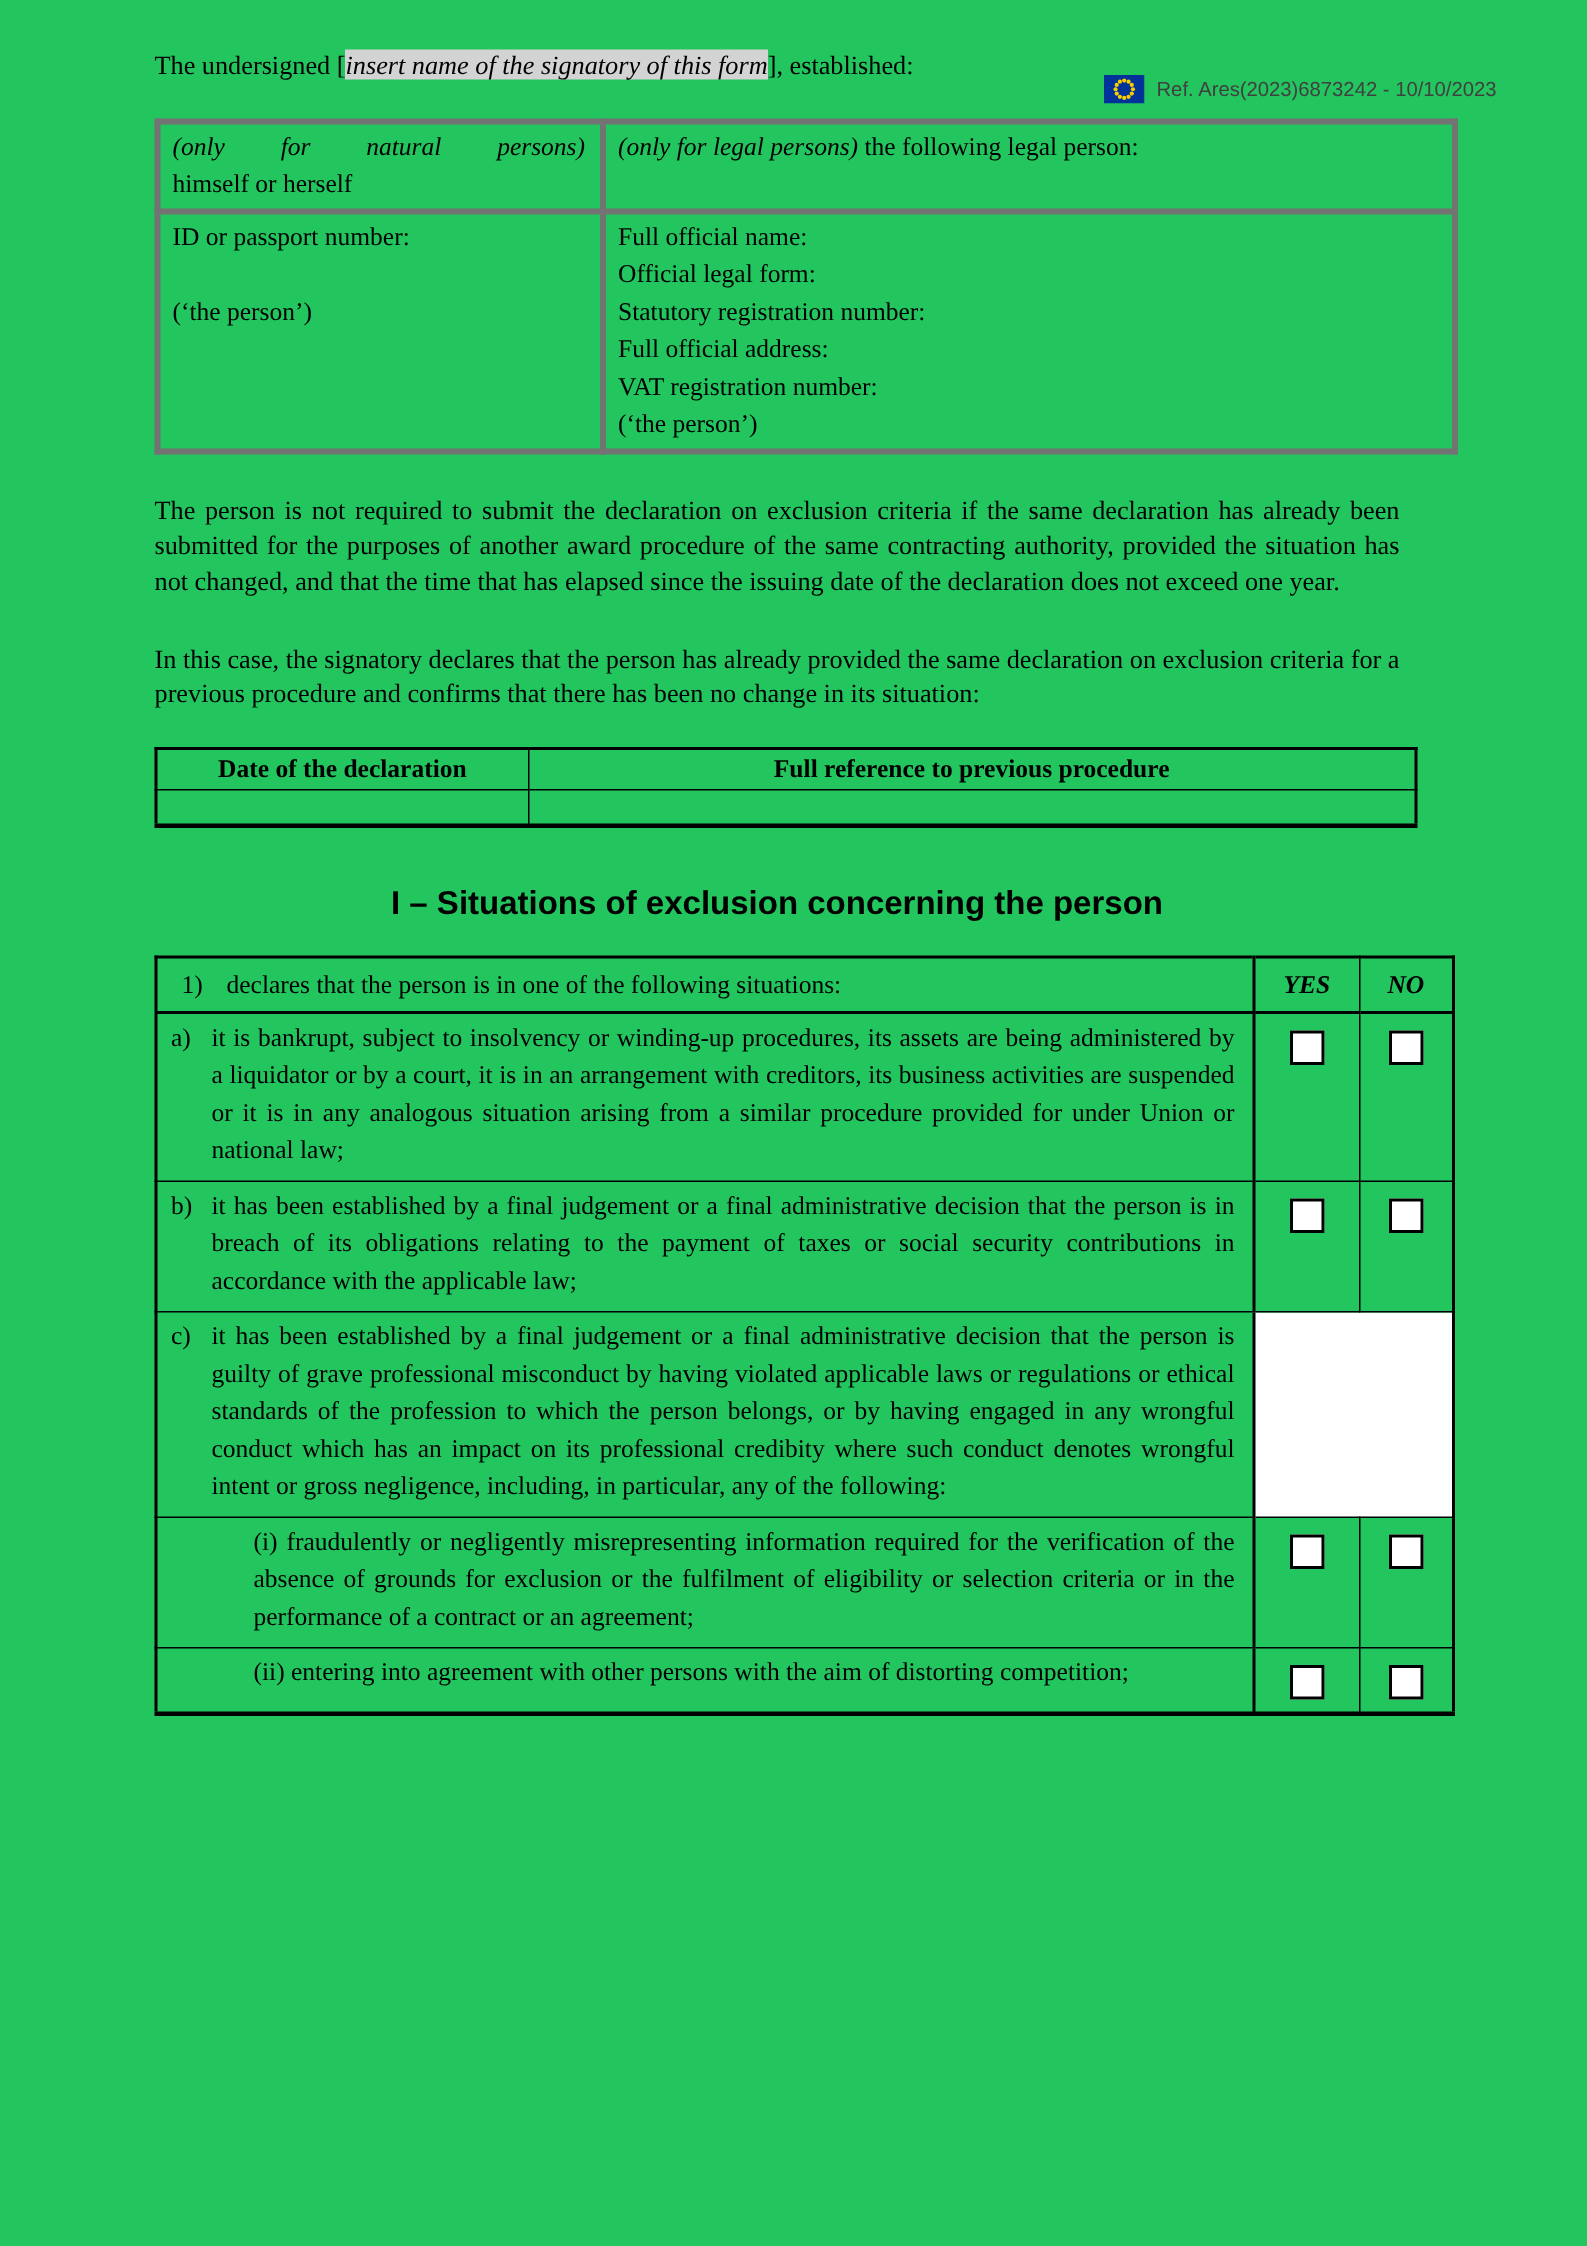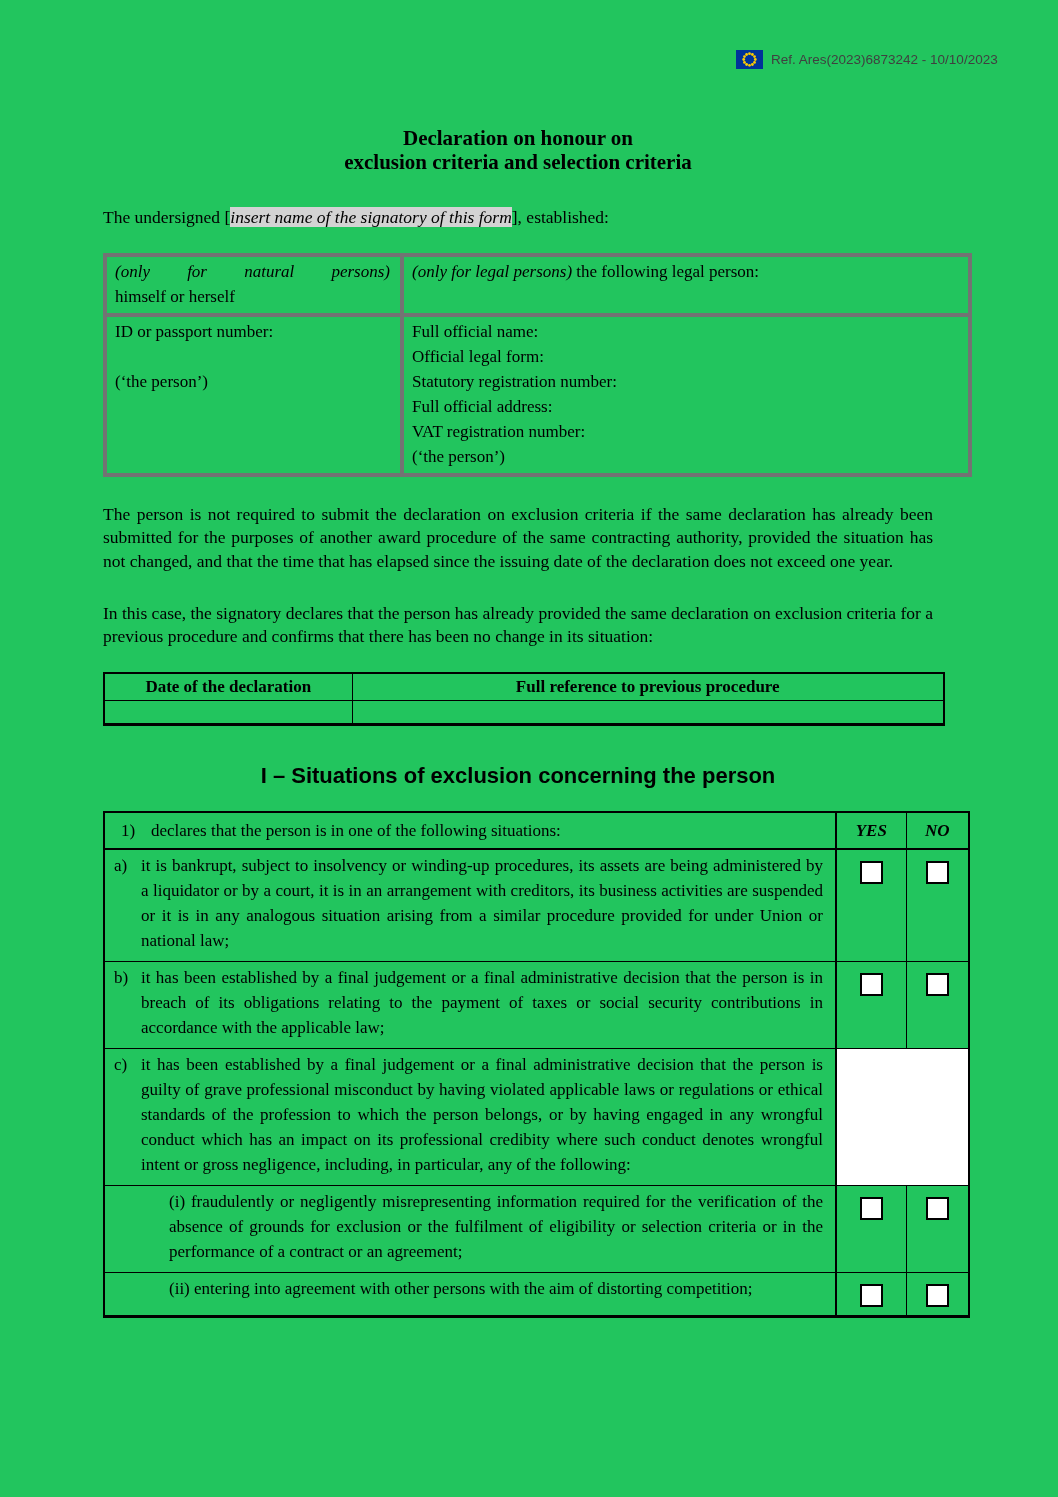--- a/index.html
+++ b/index.html
@@ -77,24 +77,20 @@
           <circle cx="7.7" cy="9.5" r="1.4"></circle>
         <circle cx="8.48" cy="6.6" r="1.4"></circle>
           <circle cx="10.6" cy="4.48" r="1.4"></circle>
       </g>
     </svg>
     <span class="stamp-text">Ref. Ares(2023)6873242 - 10/10/2023</span>
   </div>
 
   <div class="content">
 
-    <div class="doc-title">
-      <div>Declaration on honour on</div>
-      <div>exclusion criteria and selection criteria</div>
-    </div>
 
     <div class="intro"><span>The undersigned [</span><span class="highlight">insert name of the signatory of this form</span><span>], established:</span></div>
 
     <table class="person-table">
       <colgroup>
           <col style="width:297px">
           <col style="width:568px">
         </colgroup>
       <tbody>
           <tr>

